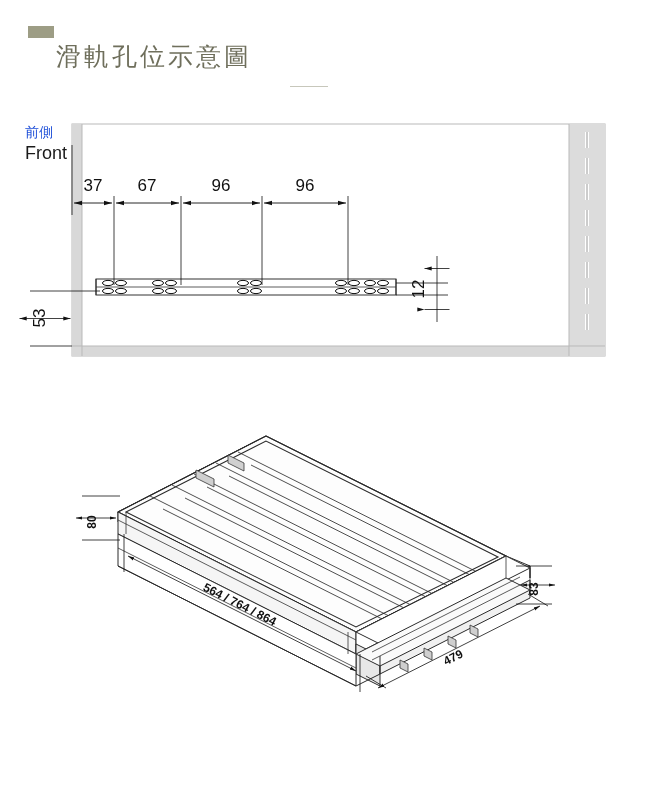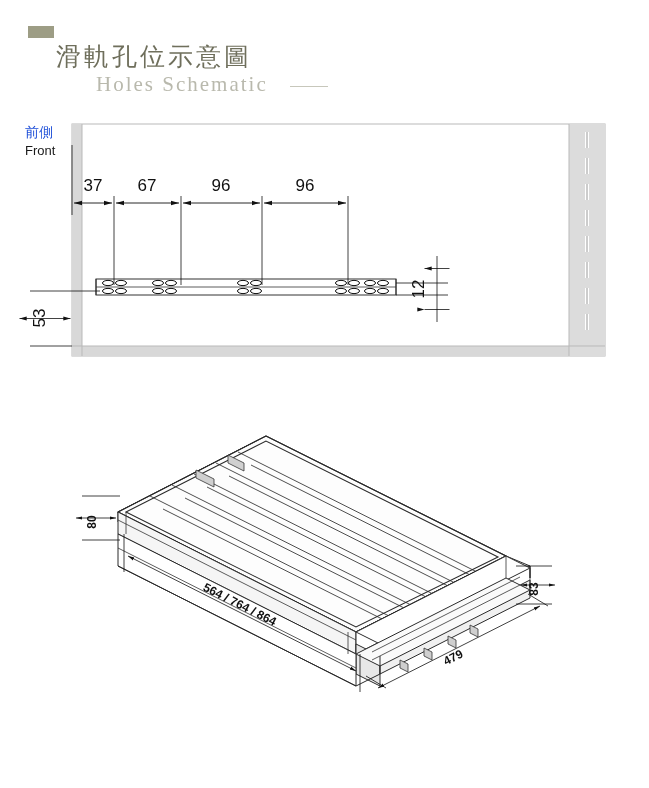--- a/index.html
+++ b/index.html
@@ -65,21 +65,21 @@
     top: 124px;
     font-size: 14px;
     color: #1d4ed8;
     font-family: "DejaVu Sans", sans-serif;
     white-space: nowrap;
   }
   .front-en {
     position: absolute;
     left: 25px;
     top: 143px;
-    font-size: 13px;
+    font-size: 18px;
     color: #1a1a1a;
     white-space: nowrap;
   }
 
   
   .svg-top {
     position: absolute;
     left: 0;
     top: 0;
   }
@@ -100,21 +100,20 @@
     font-weight: bold;
   }
 </style>
 </head>
 <body>
 
 <div class="page">
 
   <div class="title-corner"></div>
   <div class="title-cn">滑軌孔位示意圖</div>
-  <div class="title-en">Holes Schematic</div>
   <div class="title-rule"></div>
 
   <div class="front-cn">前側</div>
   <div class="front-en">Front</div>
 
   <svg class="svg-top" width="649" height="400">
     <defs>
       <marker id="arrL" markerWidth="10" markerHeight="8" refX="9" refY="4" orient="auto">
         <path d="M9,4 L0,1.6 L0,6.4 Z" fill="#111"></path>
       </marker>

